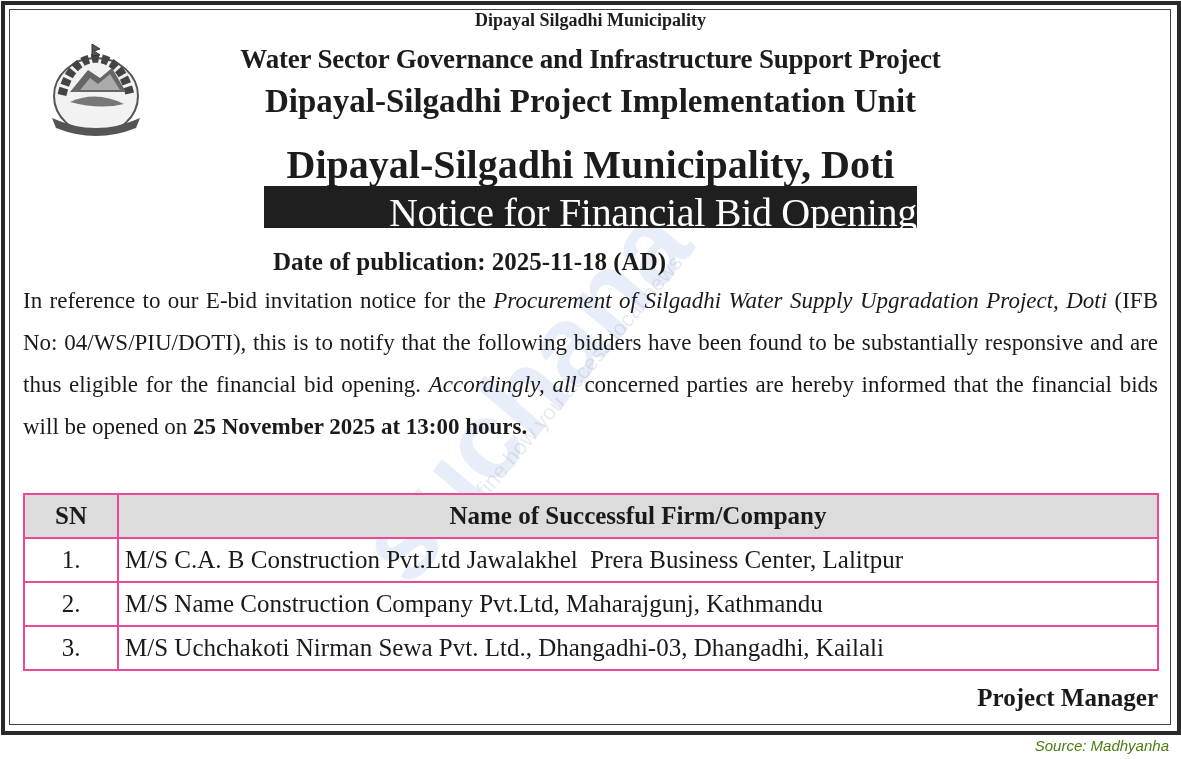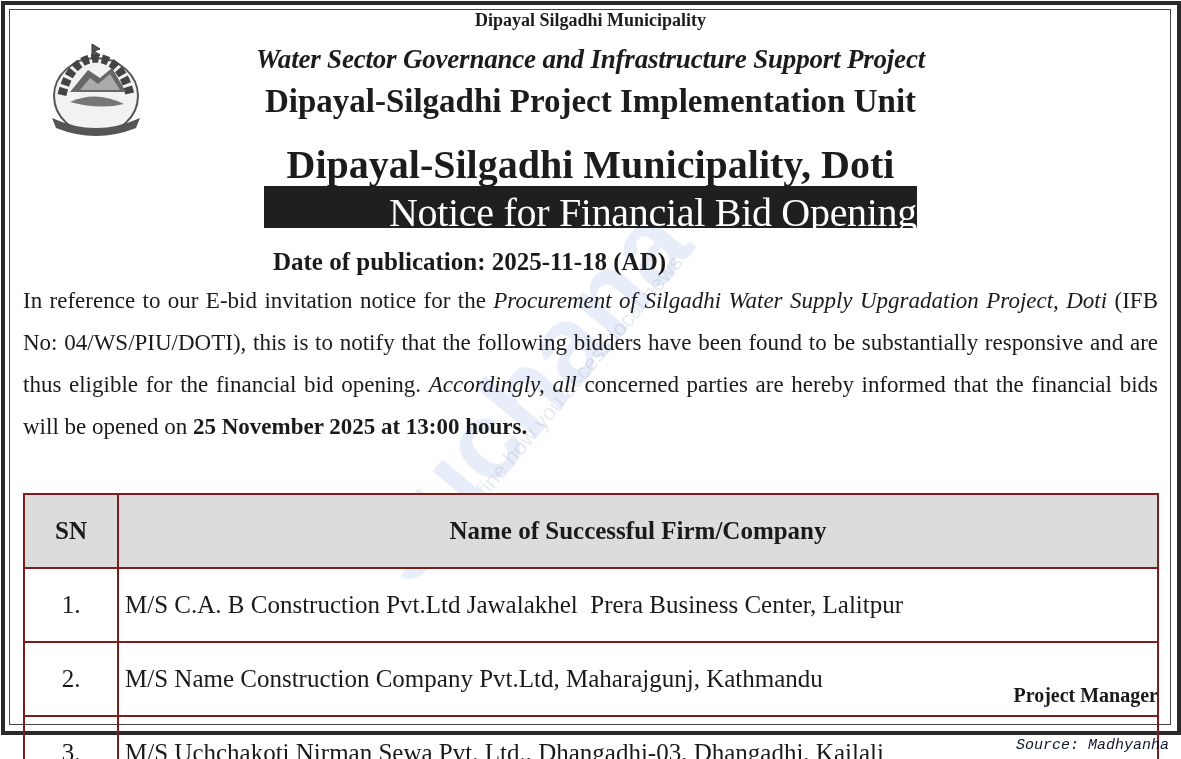--- a/index.html
+++ b/index.html
@@ -9,46 +9,46 @@
   .frame-outer { position: absolute; left: 1px; top: 1px; width: 1172px; height: 726px;
                  border: 4px solid #2a2a2a; }
   .frame-inner { position: absolute; left: 9px; top: 9px; width: 1160px; height: 714px;
                  border: 1.5px solid #444; }
 
   .emblem { position: absolute; left: 40px; top: 40px; width: 112px; height: 102px; }
 
   .hdr { position: absolute; left: 0; width: 1181px; text-align: center; font-weight: bold;
          white-space: nowrap; color: #1c1c1c; }
   .h1 { top: 10px; font-size: 18px; }
-  .h2 { top: 44px; font-size: 27px; letter-spacing: -0.2px; font-style: italic; }
+  .h2 { top: 44px; font-size: 27px; letter-spacing: -0.2px; }
   .h3 { top: 83px; font-size: 33px; }
   .h4 { top: 128px; font-size: 40px; margin-top: 13px; }
 
   .title-bar { position: absolute; left: 264px; top: 186px; width: 653px; height: 42px;
                background: #1f1f1f; color: #fff; text-align: right; font-weight: normal;
                font-size: 40px; line-height: 54px; letter-spacing: -0.3px; }
 
   .pubdate { position: absolute; top: 248px; left: 0; width: 939px; text-align: center;
              font-weight: bold; font-size: 25px; }
 
   .body-text { position: absolute; left: 23px; top: 280px; width: 1135px; font-size: 23px;
                line-height: 42px; text-align: justify; }
   .body-text i { font-style: italic; }
   .body-text b { font-weight: bold; }
 
   table.bidders { position: absolute; left: 23px; top: 493px; width: 1136px; border-collapse: collapse;
                   font-size: 25px; }
-  table.bidders th, table.bidders td { border: 2px solid #7f1d1d; height: 42px; padding: 15px 6px; }
+  table.bidders th, table.bidders td { border: 2px solid #ec4899; height: 42px; padding: 0 6px; }
   table.bidders th { background: #dcdcdc; font-weight: bold; text-align: center; }
   table.bidders th.sn, table.bidders td.sn { width: 80px; text-align: center; }
 
-  .signature { position: absolute; right: 23px; top: 684px; font-size: 20px; font-weight: bold; }
+  .signature { position: absolute; right: 23px; top: 684px; font-size: 25px; font-weight: bold; }
 
-  .source { position: absolute; right: 12px; top: 737px; font-family: Liberation Mono, monospace;
-            font-style: italic; font-size: 15px; color: #0f172a; }
+  .source { position: absolute; right: 12px; top: 737px; font-family: Liberation Sans, sans-serif;
+            font-style: italic; font-size: 15px; color: #4d7c0f; }
 
   .watermark { position: absolute; left: 300px; top: 330px; transform: rotate(-50deg);
                font-family: "Liberation Sans", sans-serif; font-weight: bold; font-size: 110px;
                color: rgba(80,120,210,0.13); pointer-events: none; white-space: nowrap; }
   .watermark-tag { position: absolute; left: 390px; top: 380px; transform: rotate(-50deg);
                    font-family: "Liberation Sans", sans-serif; font-size: 22px;
                    color: rgba(120,140,170,0.18); pointer-events: none; white-space: nowrap; }
 </style>
 </head>
 <body>

